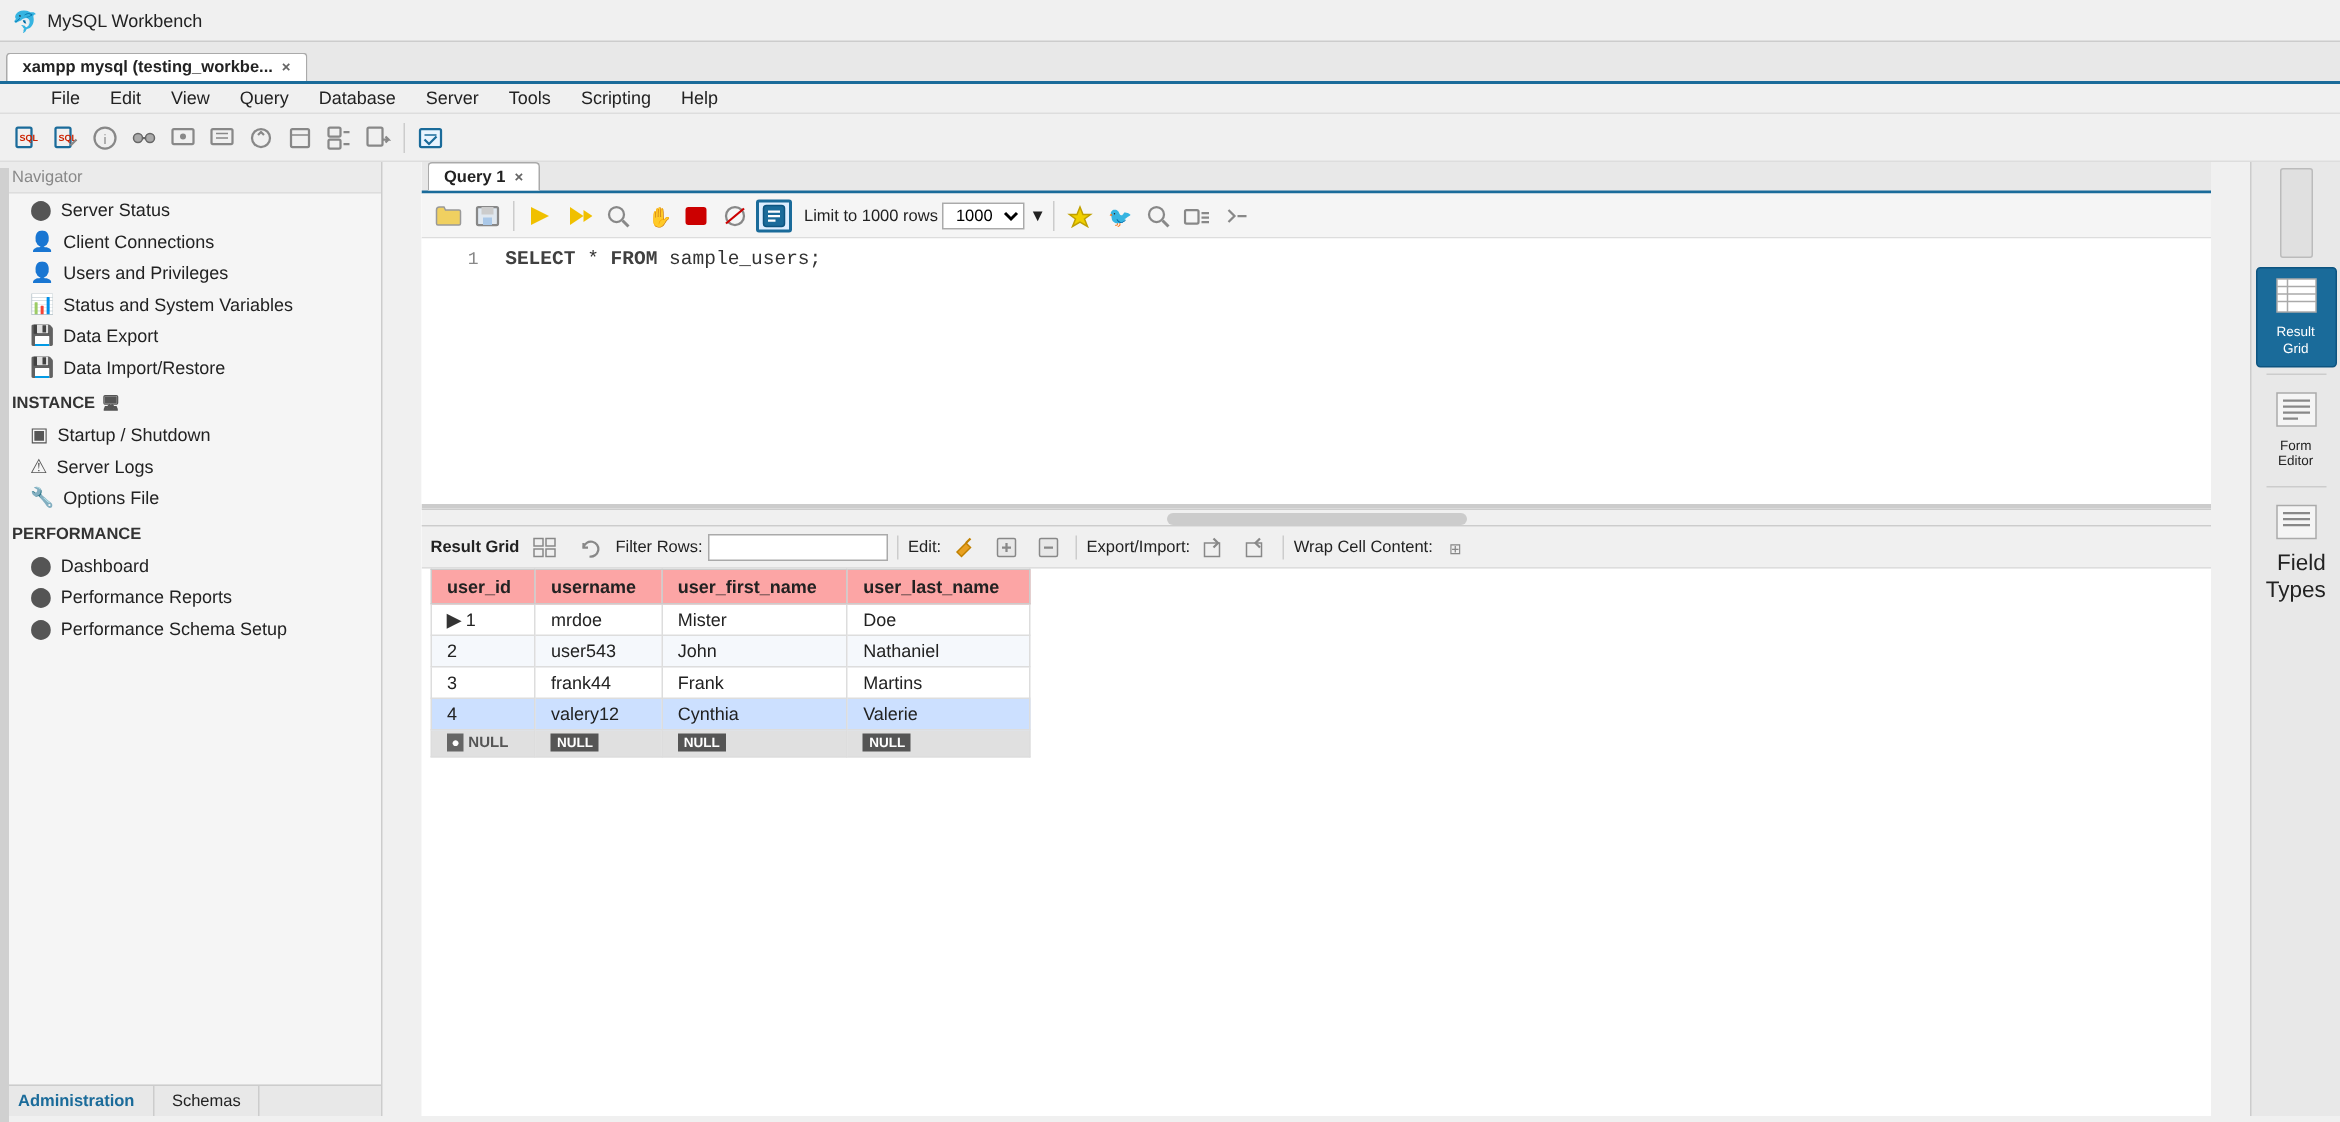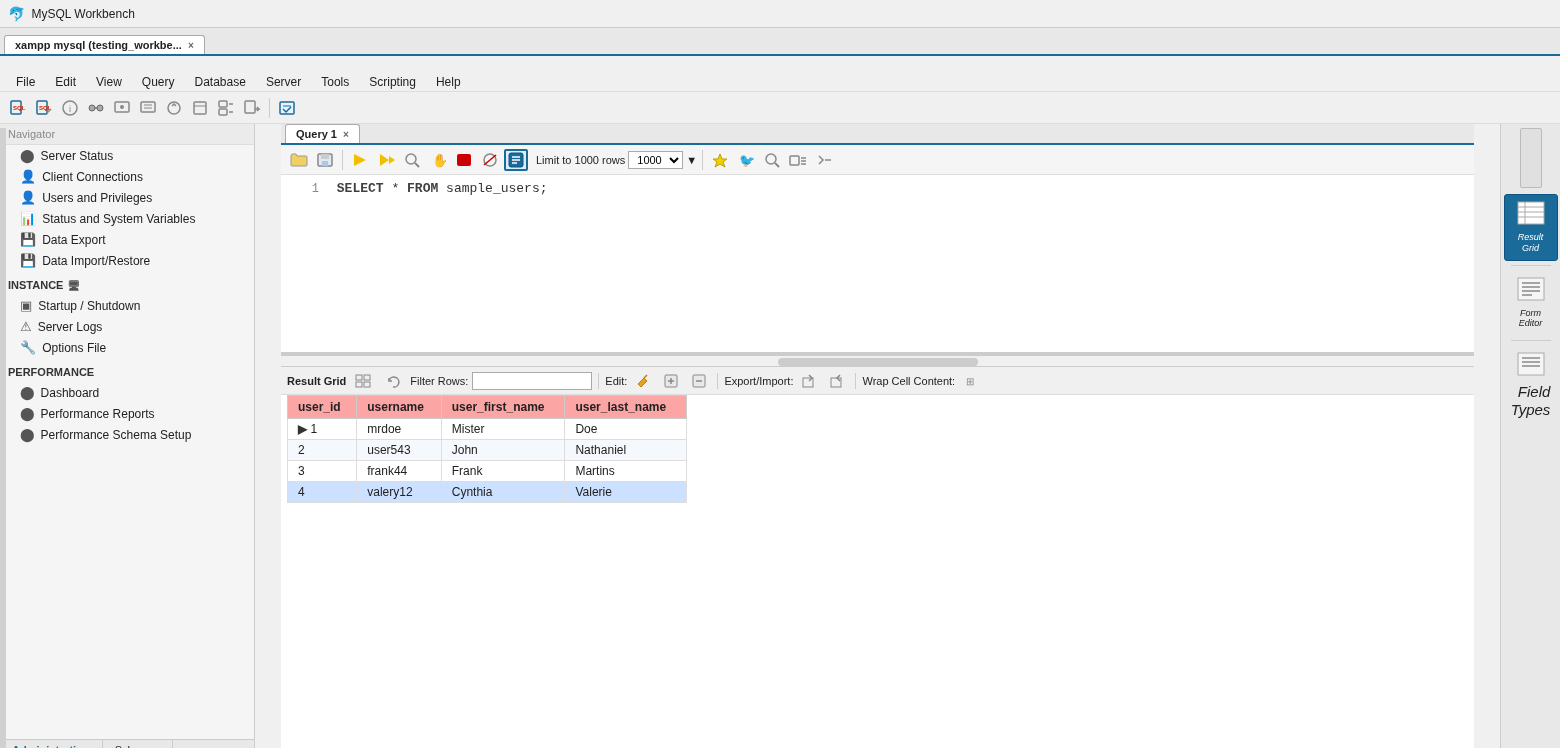--- a/index.html
+++ b/index.html
@@ -41,24 +41,24 @@
     .tab.active {
       background: white;
       border-color: #aaa;
       font-weight: bold;
     }
     .tab .close-btn { color: #666; font-size: 10px; cursor: pointer; }
     
     
     #menu-bar {
       background: #f0f0f0;
-      height: 36px;
-      display: flex;
-      align-items: flex-end;
-      padding: 0 8px;
+      height: 20px;
+      display: flex;
+      align-items: flex-start;
+      padding: 0 26px;
       border-bottom: 1px solid #ddd;
       gap: 4px;
     }
     .menu-item {
       padding: 2px 8px;
       font-size: 12px;
       cursor: pointer;
       border-radius: 2px;
     }
     
@@ -293,21 +293,20 @@
     
     #right-panel {
       width: 60px;
       background: #e8e8e8;
       border-left: 1px solid #ccc;
       display: flex;
       flex-direction: column;
       align-items: center;
       padding-top: 4px;
       gap: 2px;
-      font-style: italic;
     }
     .right-panel-btn {
       width: 54px;
       display: flex;
       flex-direction: column;
       align-items: center;
       justify-content: center;
       padding: 6px 2px;
       cursor: pointer;
       font-size: 9px;
@@ -717,20 +716,26 @@
               <td>frank44</td>
               <td>Frank</td>
               <td>Martins</td>
             </tr>
             <tr class="selected">
               <td>4</td>
               <td>valery12</td>
               <td>Cynthia</td>
               <td>Valerie</td>
             </tr>
+            <tr class="null-row">
+              <td><span style="background:#666;color:white;padding:1px 3px;font-size:9px;">●</span> NULL</td>
+              <td><span style="background:#555;color:white;padding:1px 4px;font-size:9px;">NULL</span></td>
+              <td><span style="background:#555;color:white;padding:1px 4px;font-size:9px;">NULL</span></td>
+              <td><span style="background:#555;color:white;padding:1px 4px;font-size:9px;">NULL</span></td>
+            </tr>
           </tbody>
         </table>
       </div>
     </div>
   </div>
 
   <div id="right-panel">
     <div style="width:6px;height:100%;background:#d0d0d0;position:absolute;left:0;"></div>
     <div style="width:22px;height:60px;background:#e0e0e0;border:1px solid #bbb;border-radius:2px;display:flex;align-items:center;justify-content:center;cursor:pointer;margin-bottom:4px;">
       <svg width="10" height="30" viewBox="0 0 10 30">

